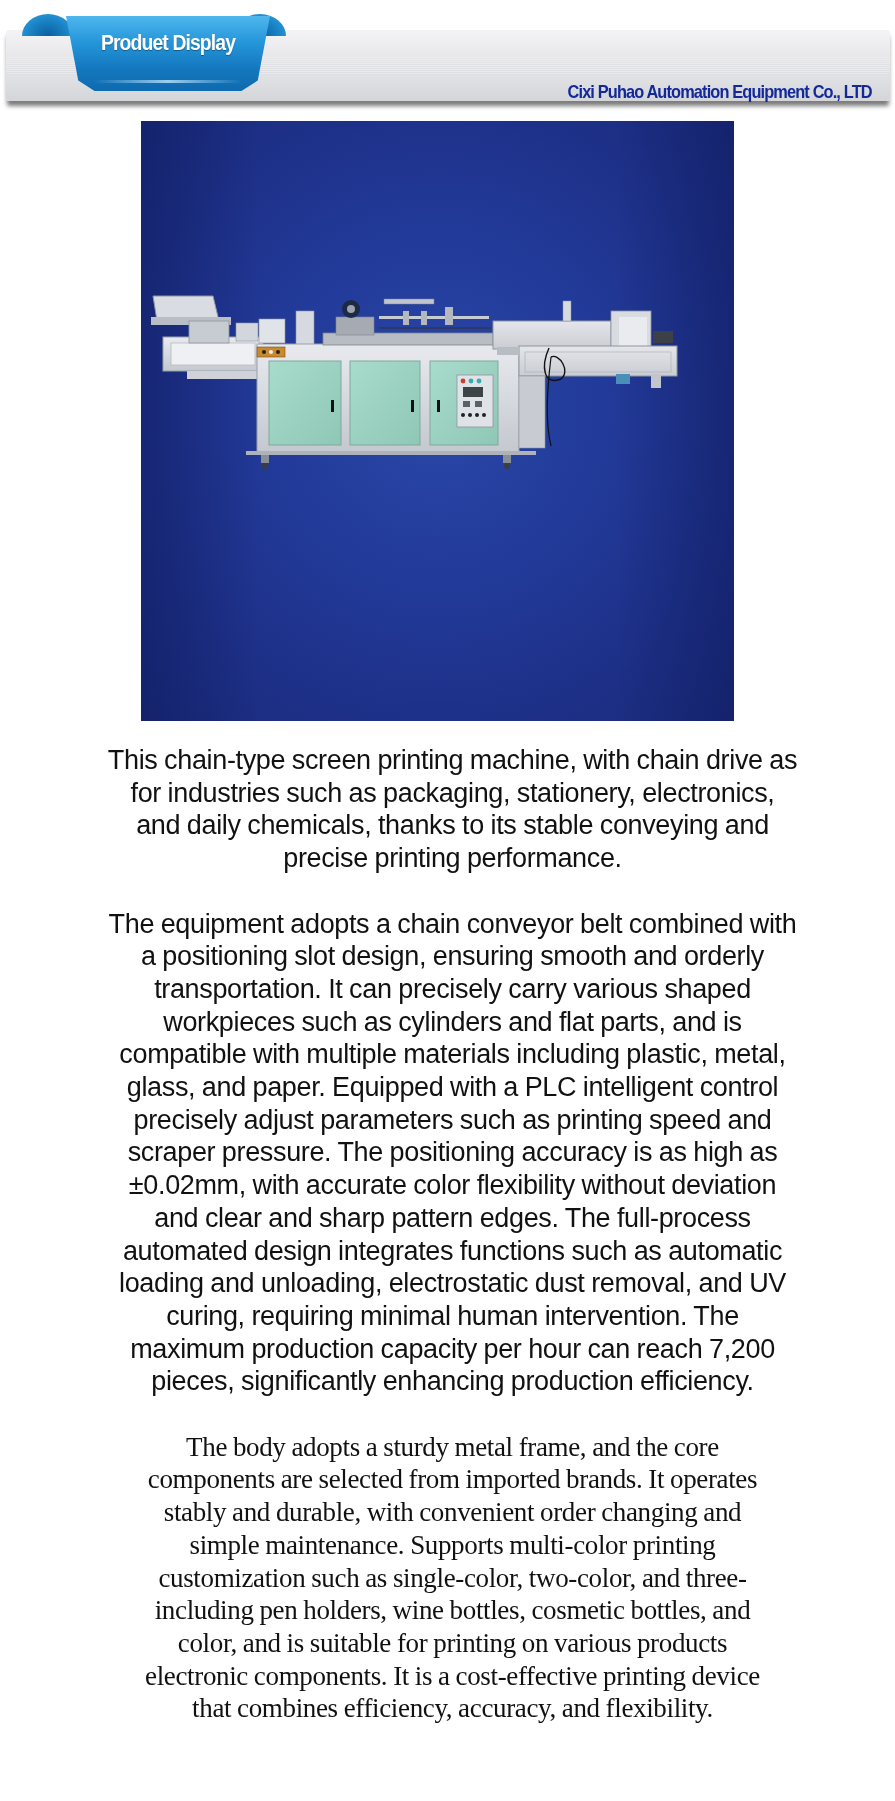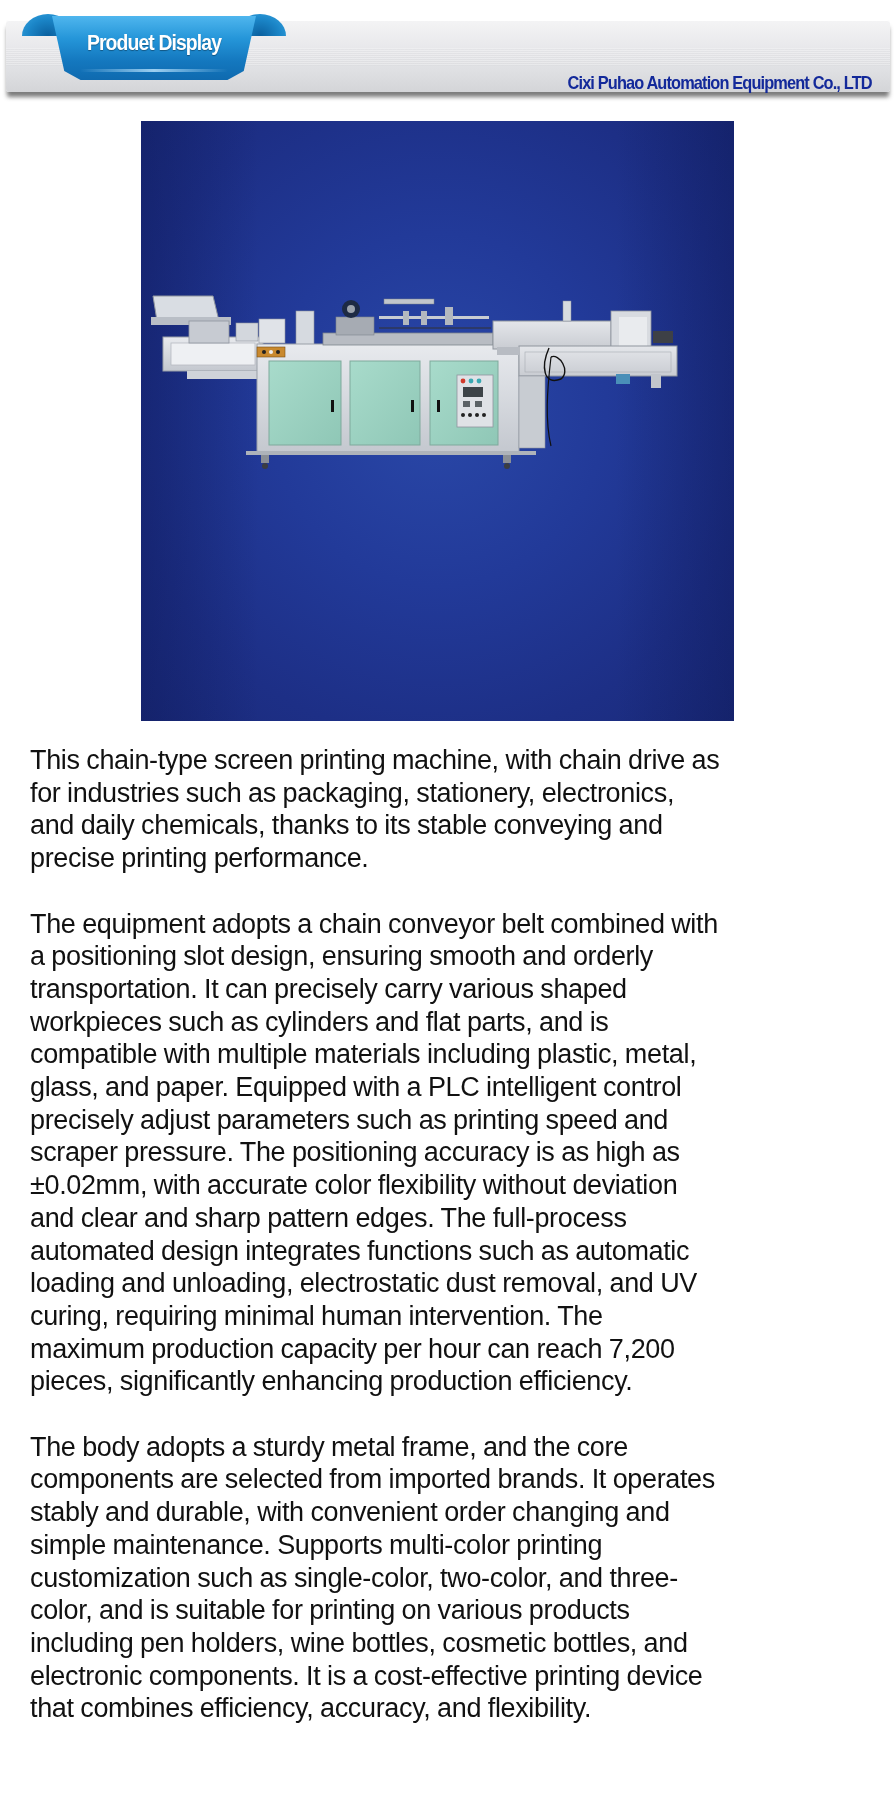--- a/index.html
+++ b/index.html
@@ -9,21 +9,21 @@
       height: 1801px;
       position: relative;
       overflow: hidden;
       font-family: "Liberation Sans", sans-serif;
       color: #111;
     }
 
     
     .header {
       position: absolute;
-      left: 6px; top: 20px;
+      left: 6px; top: 29px;
       width: 884px; height: 72px;
       background: linear-gradient(to bottom, #f4f4f5 0%, #e9e9ec 35%, #dfe0e3 70%, #d4d5d8 100%);
       border-radius: 3px;
       box-shadow: 0 6px 4px -1px rgba(80,80,80,0.75), inset 0 1px 0 #fff;
     }
     .header::after {
       content: "";
       position: absolute; left: 0; right: 0; top: 28px; height: 18px;
       background: repeating-linear-gradient(to bottom, rgba(255,255,255,0.25) 0 1px, rgba(0,0,0,0.015) 1px 2px);
     }
@@ -36,22 +36,22 @@
     .ribbon-curl {
       position: absolute; top: 0;
       width: 52px; height: 22px;
       background: radial-gradient(ellipse at 50% 100%, #0a5f9e 0%, #1b86c8 55%, #3aa6e2 100%);
       border-radius: 50% 50% 0 0 / 100% 100% 0 0;
     }
     .ribbon-curl.left { left: 0; }
     .ribbon-curl.right { right: 0; }
     .ribbon {
       position: absolute;
-      left: 30px; top: 2px;
-      width: 204px; height: 64px;
+      left: 44px; top: 2px;
+      width: 204px; height: 75px;
       background: linear-gradient(to bottom, #4fb6ee 0%, #2596d9 35%, #1478bf 70%, #0f6aaf 100%);
       clip-path: polygon(0 0, 100% 0, 94% 86%, 86% 100%, 14% 100%, 6% 86%);
       border-radius: 0 0 14px 14px;
       box-shadow: 0 2px 3px rgba(0,0,0,0.35);
     }
     .ribbon::after {
       content: "";
       position: absolute; left: 28px; right: 28px; bottom: 8px; height: 3px;
       background: linear-gradient(to right, transparent, rgba(190,230,255,0.8), transparent);
       border-radius: 2px;
@@ -105,22 +105,22 @@
     .description p {
       font-family: "Liberation Sans", sans-serif;
       font-size: 27px;
       line-height: 32.7px;
       color: #111111;
       letter-spacing: -0.35px;
       transform-origin: left top;
       margin-bottom: 32.7px;
       word-spacing: -0.5px;
     }
-    .description p:last-child { margin-bottom: 0; }
-    .description .line { display: block; white-space: nowrap; }
+    .description p:last-child { margin-bottom: 0; font-family: Liberation Serif, serif; }
+    .description .line { display: block; white-space: nowrap; text-align: center; }
   </style>
 </head>
 <body>
 
 <div class="header">
   <div class="company-name">Cixi Puhao Automation Equipment Co., LTD</div>
 </div>
 <div class="ribbon-wrap">
   <div class="ribbon-curl left"></div>
   <div class="ribbon-curl right"></div>
@@ -240,18 +240,18 @@
     <span class="line">curing, requiring minimal human intervention. The</span>
     <span class="line">maximum production capacity per hour can reach 7,200</span>
     <span class="line">pieces, significantly enhancing production efficiency.</span>
   </p>
   <p>
     <span class="line">The body adopts a sturdy metal frame, and the core</span>
     <span class="line">components are selected from imported brands. It operates</span>
     <span class="line">stably and durable, with convenient order changing and</span>
     <span class="line">simple maintenance. Supports multi-color printing</span>
     <span class="line">customization such as single-color, two-color, and three-</span>
+    <span class="line">including pen holders, wine bottles, cosmetic bottles, and</span>
     <span class="line">color, and is suitable for printing on various products</span>
-    <span class="line">including pen holders, wine bottles, cosmetic bottles, and</span>
     <span class="line">electronic components. It is a cost-effective printing device</span>
     <span class="line">that combines efficiency, accuracy, and flexibility.</span>
   </p>
 </div>
 
 </body></html>

